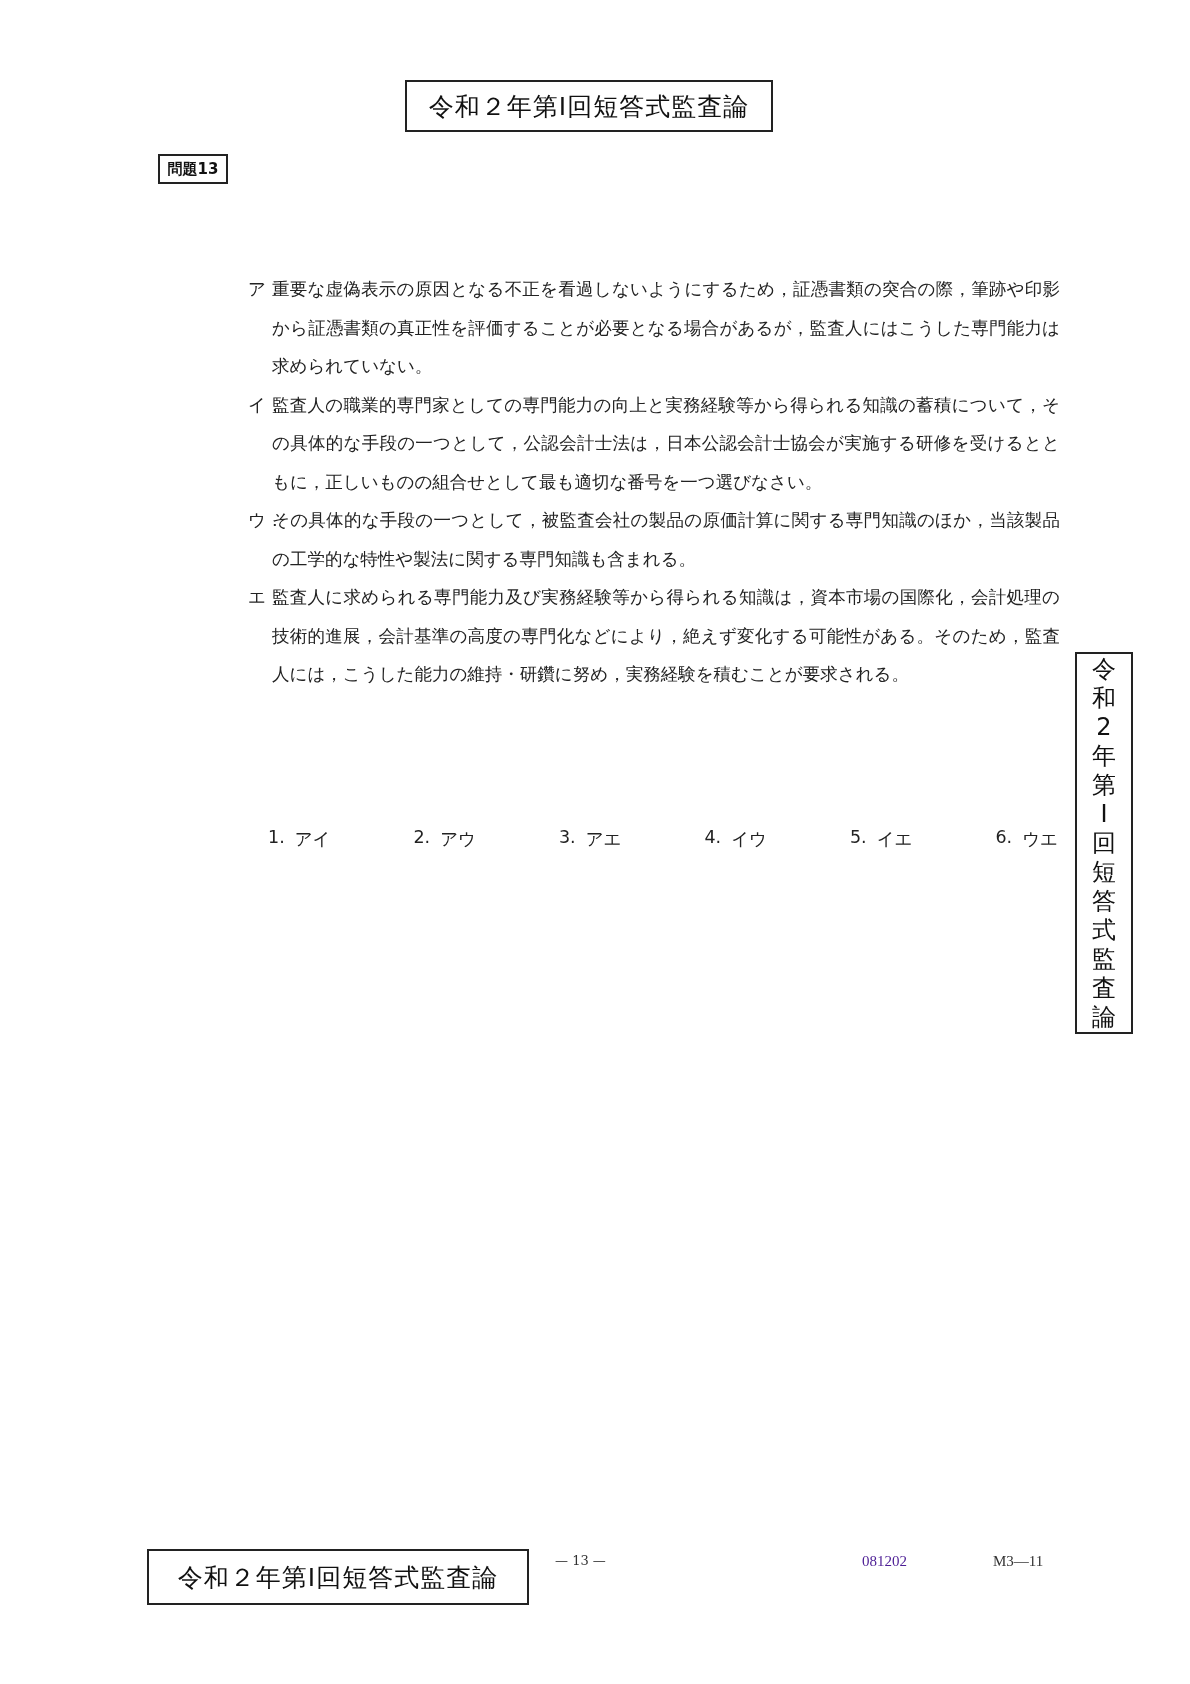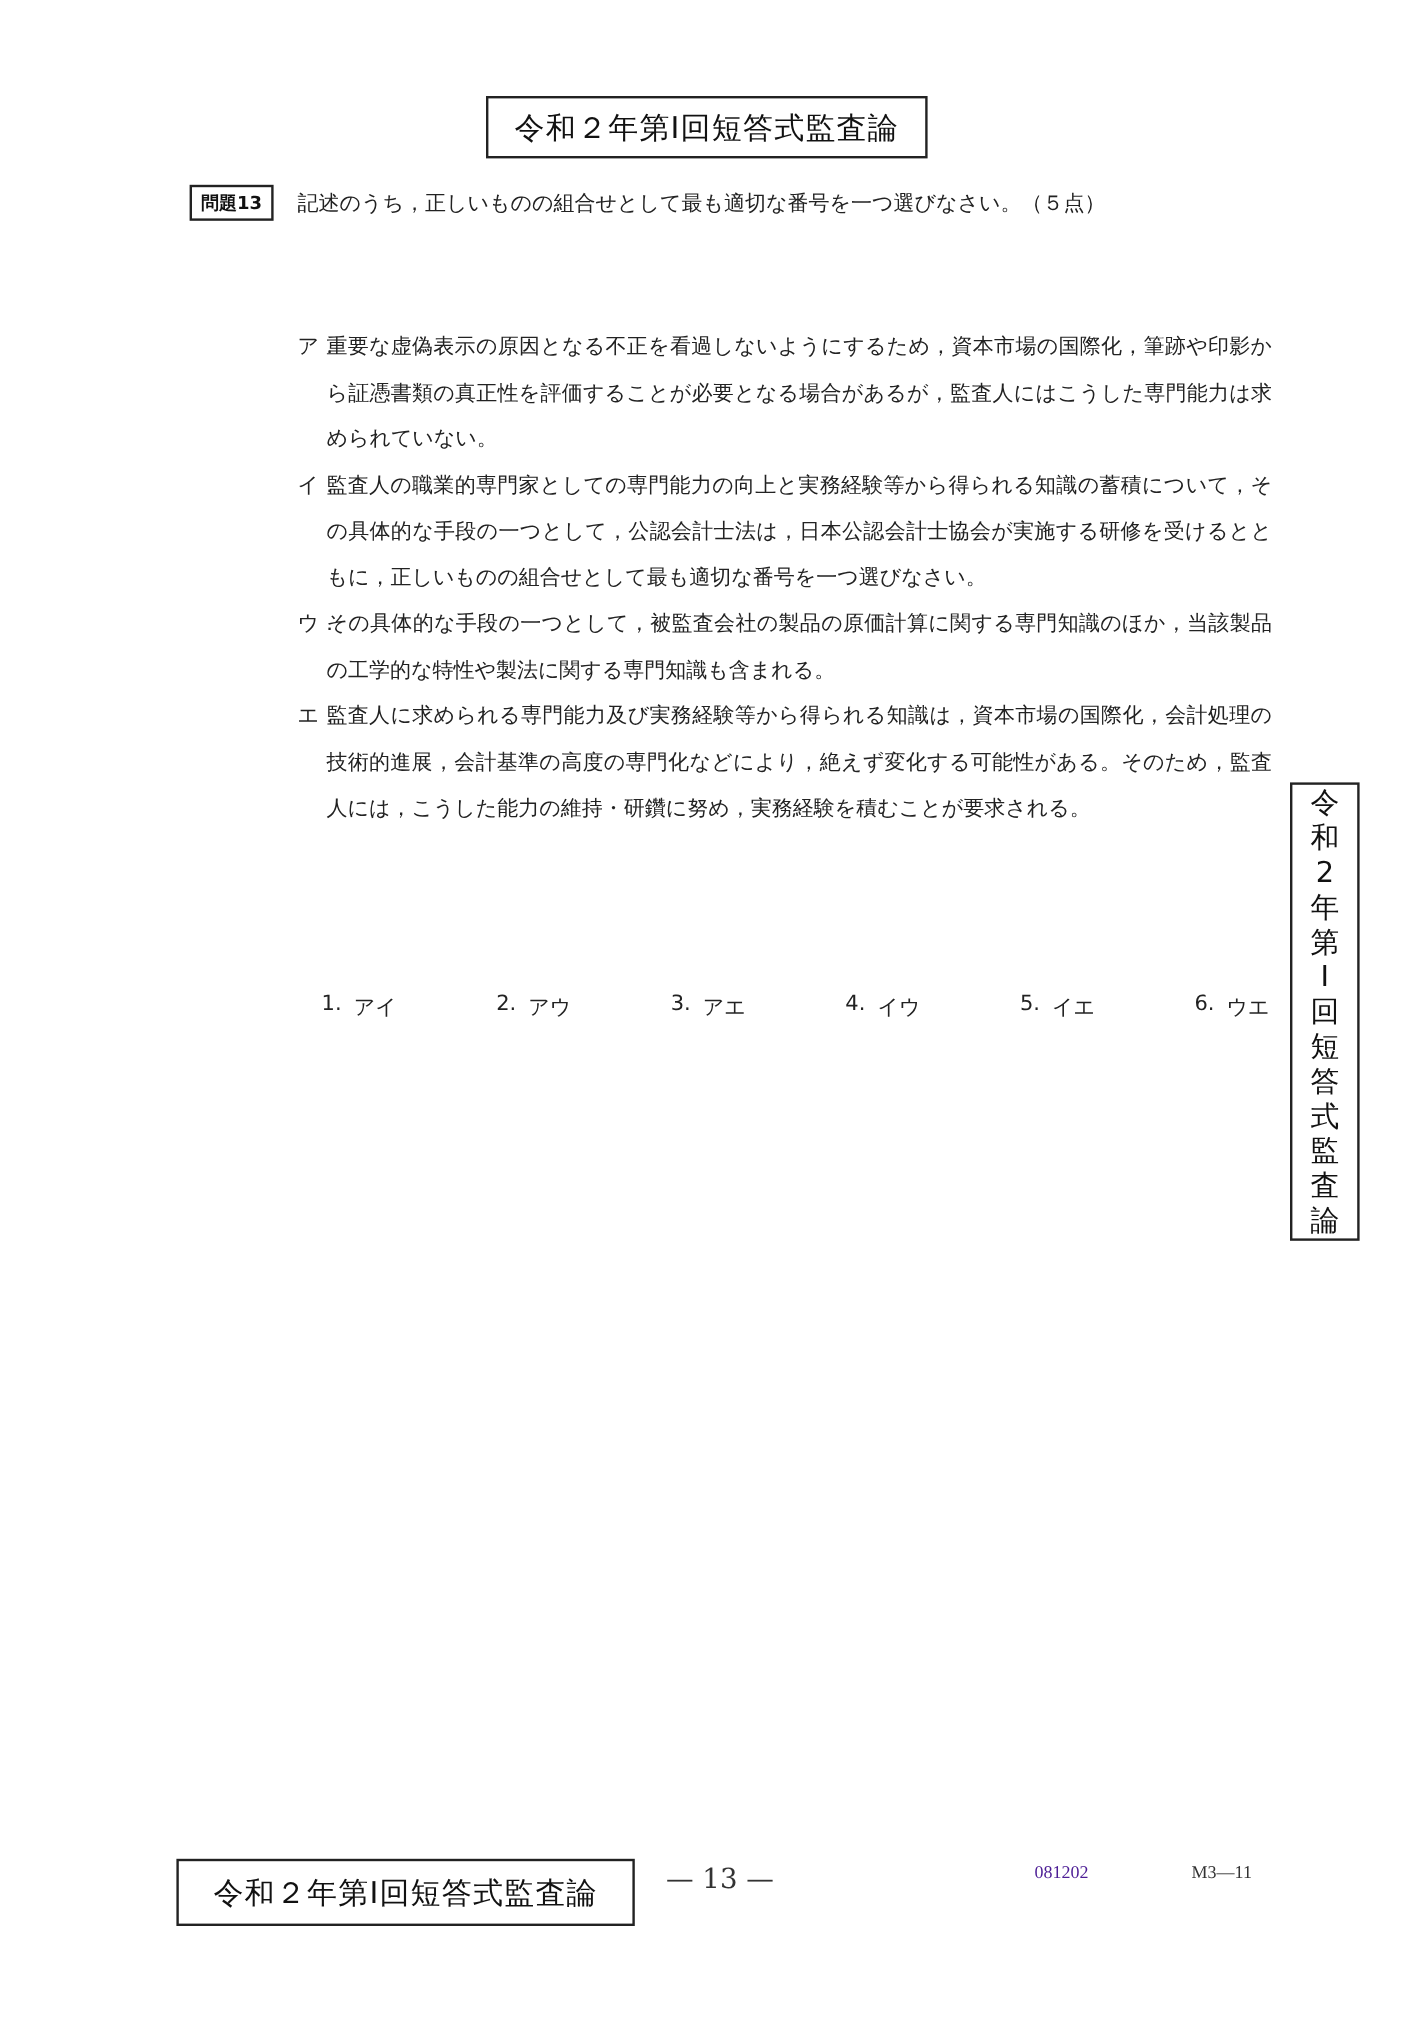--- a/index.html
+++ b/index.html
@@ -121,21 +121,21 @@
       justify-content: center;
       font-size: 25px;
       letter-spacing: 1px;
       color: #111;
     }
     .page-number {
       position: absolute;
       left: 555px;
       top: 1553px;
       font-family: "DejaVu Serif", "Liberation Serif", serif;
-      font-size: 23px;
+      font-size: 13px;
       color: #333;
     }
     .doc-code {
       position: absolute;
       left: 862px;
       top: 1553px;
       font-family: "Liberation Serif", "DejaVu Serif", serif;
       font-size: 15px;
       color: #4c1d95;
     }
@@ -153,27 +153,26 @@
 
 <div class="page-header-box">
   <span>令和２年第Ⅰ回短答式監査論</span>
 </div>
 
 <div class="q-label">
   <span>問題13</span>
 </div>
 
 <div class="q-stem">
-  <div>記述のうち，正しいものの組合せとして最も適切な番号を一つ選びなさい。（５点）</div>
 </div>
 
 <div class="statements">
   <div class="statement">
     <span class="marker">ア．</span>
-    <span class="text">重要な虚偽表示の原因となる不正を看過しないようにするため，資本市場の国際化，筆跡や印影から証憑書類の真正性を評価することが必要となる場合があるが，監査人にはこうした専門能力は求められていない。</span>
+    <span class="text">重要な虚偽表示の原因となる不正を看過しないようにするため，証憑書類の突合の際，筆跡や印影から証憑書類の真正性を評価することが必要となる場合があるが，監査人にはこうした専門能力は求められていない。</span>
   </div>
   <div class="statement">
     <span class="marker">イ．</span>
     <span class="text">監査人の職業的専門家としての専門能力の向上と実務経験等から得られる知識の蓄積について，その具体的な手段の一つとして，公認会計士法は，日本公認会計士協会が実施する研修を受けるとともに，正しいものの組合せとして最も適切な番号を一つ選びなさい。</span>
   </div>
   <div class="statement">
     <span class="marker">ウ．</span>
     <span class="text">その具体的な手段の一つとして，被監査会社の製品の原価計算に関する専門知識のほか，当該製品の工学的な特性や製法に関する専門知識も含まれる。</span>
   </div>
   <div class="statement">

